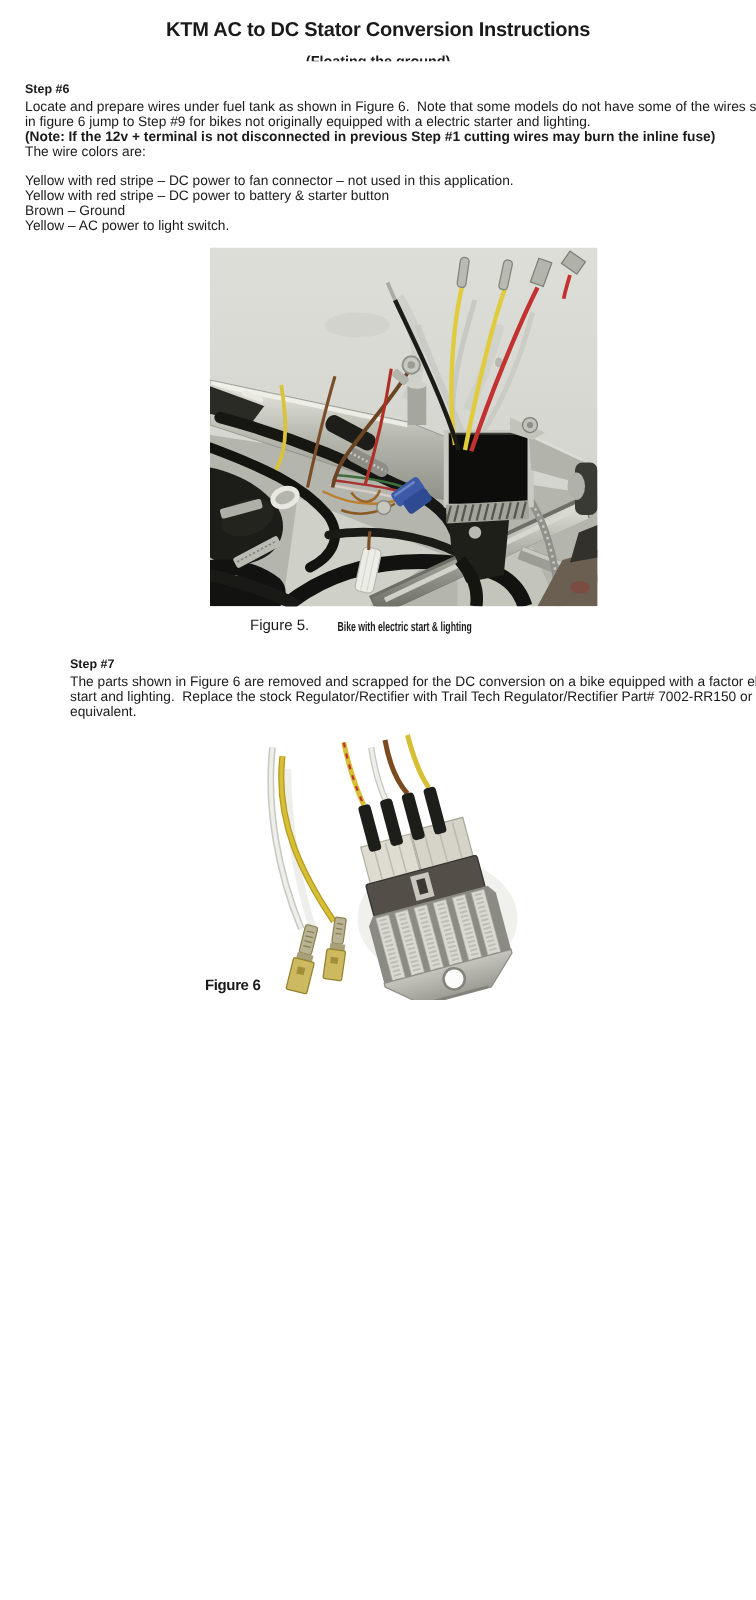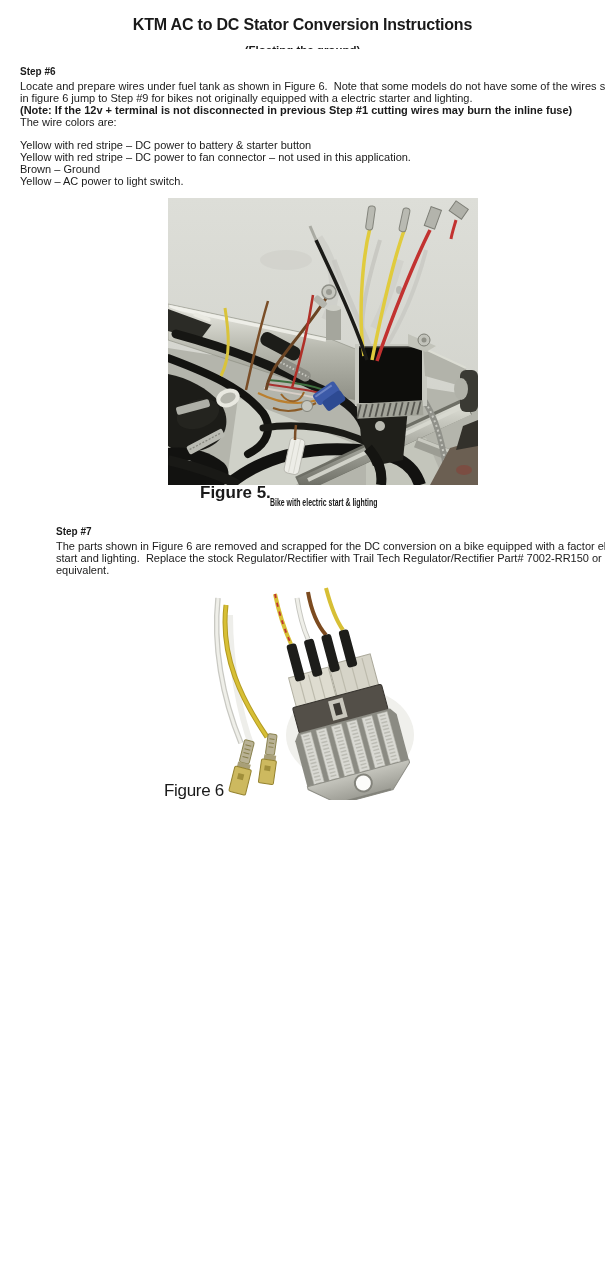--- a/index.html
+++ b/index.html
@@ -19,26 +19,26 @@
   .step6-h{top:66px;left:20px;}
   .step7-h{top:526px;left:56px;}
   .blk{position:absolute;}
   .line{font-size:11px;line-height:11.9px;white-space:pre;}
   .bold{font-weight:bold;}
   .step6-body{top:81px;left:20px;}
   .wire-list{top:140px;left:20px;}
   .step7-body{top:541px;left:56px;}
   .fig5{position:absolute;top:198px;left:168px;width:310px;height:287px;}
   .fig6{position:absolute;top:585px;left:200px;width:220px;height:215px;}
-  .figlabel5{position:absolute;top:483px;left:200px;font-size:17px;font-weight:bold;}
+  .figlabel5{position:absolute;top:493px;left:200px;font-size:12px;font-weight:normal;}
   .figsub5{
     position:absolute;top:496px;left:270px;font-size:10.5px;font-weight:bold;
     display:inline-block;transform:scaleX(.66);transform-origin:0 50%;white-space:pre;
   }
-  .figlabel6{position:absolute;top:781px;left:164px;font-size:17px;font-weight:normal;letter-spacing:-0.3px;}
+  .figlabel6{position:absolute;top:781px;left:164px;font-size:12px;font-weight:bold;letter-spacing:-0.3px;}
   svg{display:block;}
 </style>
 </head>
 <body>
 
 <div class="page">
 
   <h1 class="doc-title">KTM AC to DC Stator Conversion Instructions</h1>
   <div class="subtitle-clip">
     <span>(Floating the ground)</span>
@@ -47,22 +47,22 @@
   <div class="h2 step6-h">Step #6</div>
 
   <div class="blk step6-body">
     <div class="line">Locate and prepare wires under fuel tank as shown in Figure 6.  Note that some models do not have some of the wires shown</div>
     <div class="line">in figure 6 jump to Step #9 for bikes not originally equipped with a electric starter and lighting.</div>
     <div class="line bold">(Note: If the 12v + terminal is not disconnected in previous Step #1 cutting wires may burn the inline fuse)</div>
     <div class="line">The wire colors are:</div>
   </div>
 
   <div class="blk wire-list">
+    <div class="line">Yellow with red stripe – DC power to fan connector – not used in this application.</div>
     <div class="line">Yellow with red stripe – DC power to battery &amp; starter button</div>
-    <div class="line">Yellow with red stripe – DC power to fan connector – not used in this application.</div>
     <div class="line">Brown – Ground</div>
     <div class="line">Yellow – AC power to light switch.</div>
   </div>
 
   <div class="fig5">
     <svg width="310" height="287" viewBox="0 0 310 287">
       <defs>
         <linearGradient id="wall5" x1="0" y1="0" x2="0" y2="1">
           <stop offset="0" stop-color="#dddeD8"></stop>
             <stop offset="1" stop-color="#cfd0c9"></stop>

